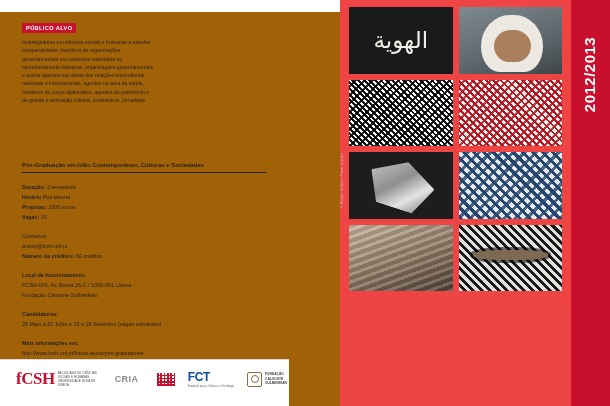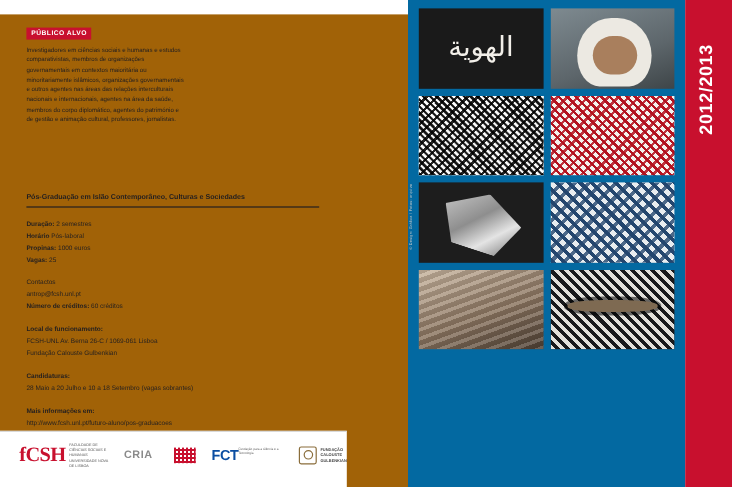--- a/index.html
+++ b/index.html
@@ -68,21 +68,21 @@
     font-size:3.1px;line-height:1.35;color:#555;max-width:44px;
   }
   .cria-logo{display:flex;align-items:center;gap:18px;}
   .cria-word{font-size:9px;font-weight:bold;color:#8a8a8a;letter-spacing:.5px;}
   .cria-grid{
     width:18px;height:13px;
     background:
       repeating-linear-gradient(0deg,#c8102e 0 1.6px,transparent 1.6px 3.3px),
       repeating-linear-gradient(90deg,#c8102e 0 1.6px,transparent 1.6px 3.3px);
   }
-  .fct-logo{display:flex;flex-direction:row;}
+  .fct-logo{display:flex;flex-direction:column;}
   .fct-word{font-size:12px;font-weight:bold;color:#0b4ea2;letter-spacing:-.3px;}
   .fct-sub{font-size:2.6px;color:#666;margin-top:1px;}
   .gulb-logo{display:flex;align-items:center;gap:3px;}
   .gulb-mark{
     width:13px;height:13px;border:1px solid #8a6d3b;border-radius:2px;
     position:relative;
   }
   .gulb-mark:before{
     content:"";position:absolute;left:2.5px;top:2.5px;right:2.5px;bottom:2.5px;
     border:1px solid #8a6d3b;border-radius:50%;
@@ -98,21 +98,21 @@
     position:absolute;left:-72px;top:66px;width:180px;
     transform:rotate(-90deg);
     transform-origin:center;
     color:#ffffff;font-size:15px;font-weight:bold;
     text-align:center;letter-spacing:.5px;
   }
 
   
   .right-panel{
     position:absolute;left:340px;top:0;width:231px;height:406px;
-    background:#0369a1;
+    background:#ef4444;
   }
   .grid-imgs{
     position:absolute;left:9px;top:7px;width:213px;height:284px;
     display:grid;grid-template-columns:1fr 1fr;grid-template-rows:repeat(4,1fr);
     gap:6px;
   }
   .cell{position:relative;overflow:hidden;background:#ddd;}
 
   
   .c1{background:#1a1a1a;display:flex;align-items:center;justify-content:center;}

